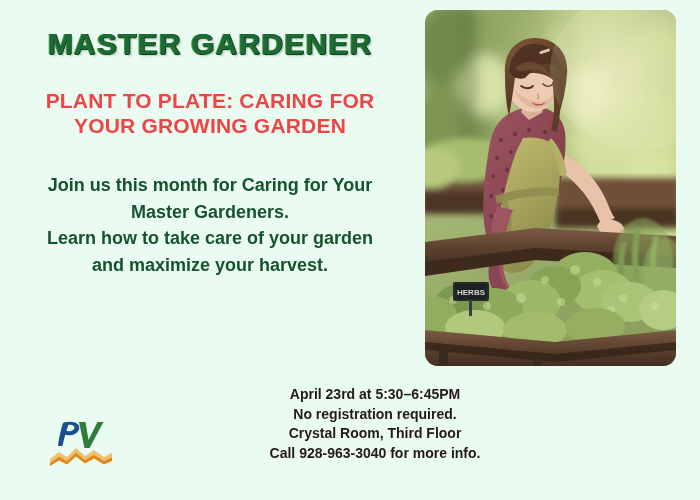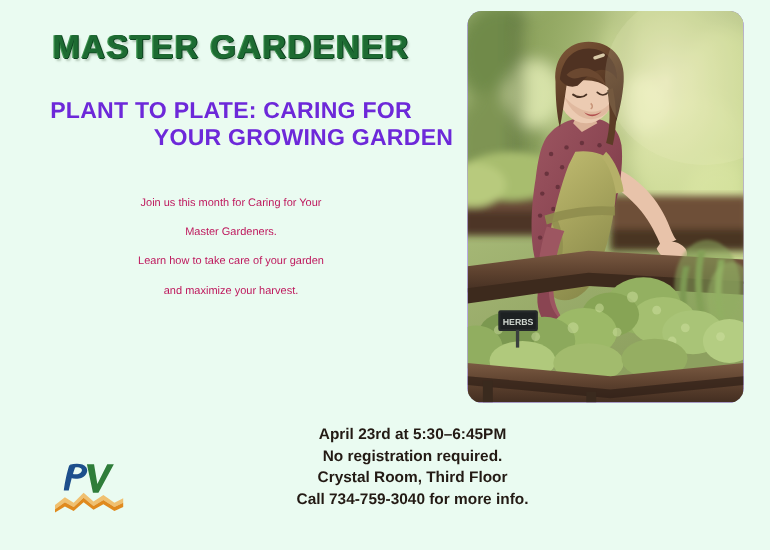--- a/index.html
+++ b/index.html
@@ -45,32 +45,32 @@
   }
 
   .subhead {
     position:absolute;
     top:88px; left:8px; width:404px;
     text-align:center;
     font-size:21px;
     font-weight:bold;
     line-height:25px;
     letter-spacing:0.2px;
-    color:#6d28d9;
-  }
-  .subhead .l2 { display:block;text-align:right; }
+    color:#ef4444;
+  }
+  .subhead .l2 { display:block; }
 
   .body-copy {
     position:absolute;
     top:172px; left:18px; width:384px;
     text-align:center;
-    font-size:10px;
-    font-weight:normal;
+    font-size:18px;
+    font-weight:bold;
     line-height:26.5px;
-    color:#be185d;
+    color:#14532d;
   }
   .body-copy span { display:block; }
 
   
   .details {
     position:absolute;
     left:225px; top:385px; width:300px;
     text-align:center;
     font-size:14px;
     font-weight:bold;
@@ -87,21 +87,21 @@
   }
   .logo svg { display:block; width:66px; height:52px; }
 
   
   .photo {
     position:absolute;
     left:425px; top:10px;
     width:251px; height:356px;
     border-radius:13px;
     overflow:hidden;
-    background:#8b5cf6;
+    background:#fca5a5;
   }
   .photo svg { display:block; width:251px; height:356px; }
 </style>
 </head>
 <body>
 
 <div class="flyer">
 
   <div class="left-col">
 
@@ -118,21 +118,21 @@
       <span>Learn how to take care of your garden</span>
       <span>and maximize your harvest.</span>
     </div>
 
   </div>
 
   <div class="details">
     <span>April 23rd at 5:30–6:45PM</span>
     <span>No registration required.</span>
     <span>Crystal Room, Third Floor</span>
-    <span>Call 734-759-3040 for more info.</span>
+    <span>Call 928-963-3040 for more info.</span>
   </div>
 
   <div class="logo">
     <svg viewBox="0 0 66 52" xmlns="http://www.w3.org/2000/svg">
 
       <g>
         <path d="M10 30 C11 22 13 13 15 7 L21 7 C18 15 16 23 14.5 30 Z" fill="#1d4f8c"></path>
         <path d="M15.5 6.5 C21 5 28 5.2 30.5 9 C33 12.8 29.5 18 24 19 C21 19.6 18.5 19.3 16.6 18.6 L17.6 14.6 C19.2 15.2 21.3 15.4 23.2 14.9 C26 14.2 27.4 11.6 25.8 10 C24.2 8.4 20.4 8.4 16.8 9.4 Z" fill="#1d4f8c"></path>
       </g>
 

